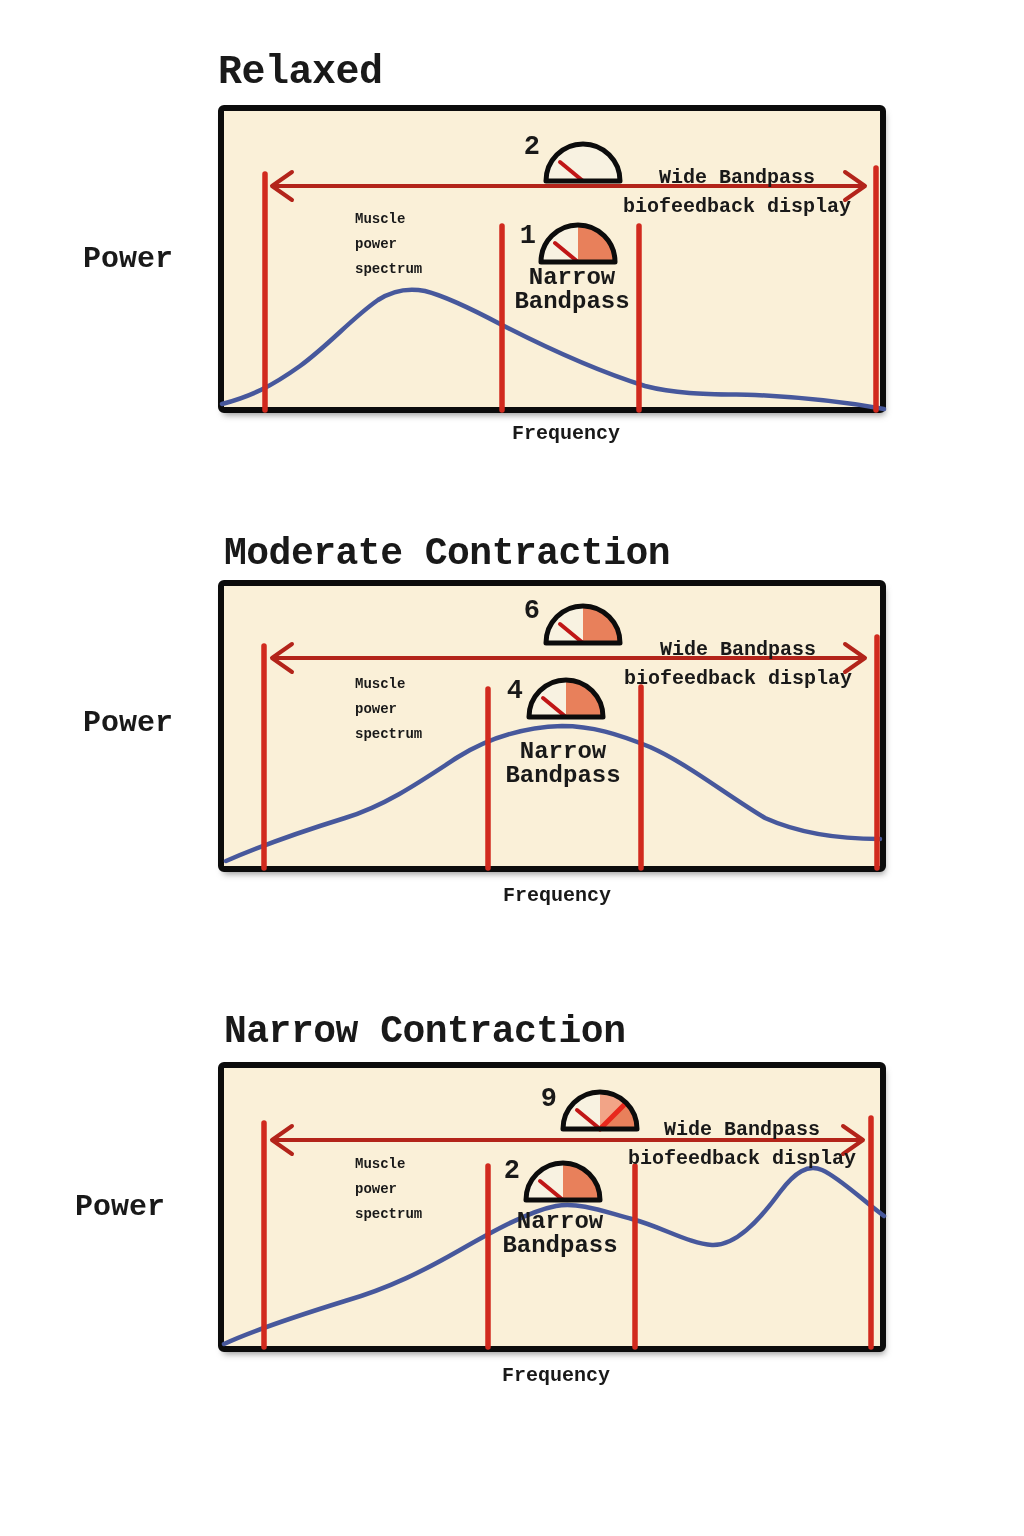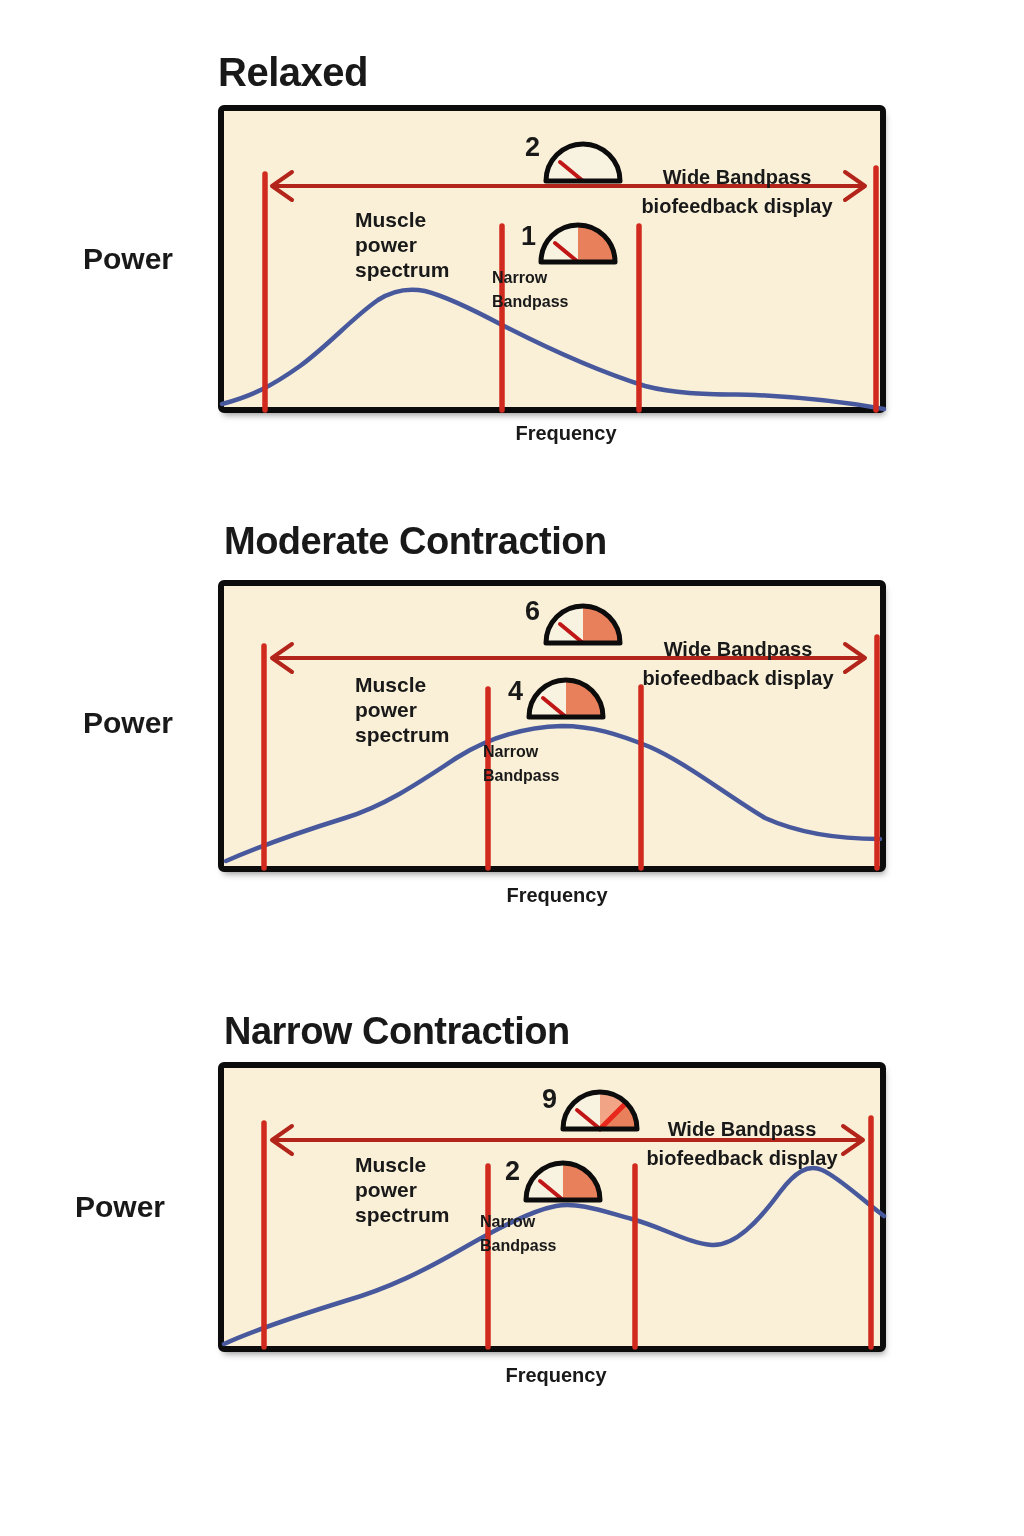--- a/index.html
+++ b/index.html
@@ -1,36 +1,36 @@
 <!DOCTYPE html>
 <html><head>
 <meta charset="utf-8">
 <style>
   html,body{margin:0;padding:0;}
   body{
     width:1024px;height:1536px;position:relative;background:#ffffff;
     font-family:"Liberation Sans", sans-serif;color:#191919;overflow:hidden;
   }
-  .panel{position:absolute;left:0;top:0;width:1024px;height:1424px;pointer-events:none;}
+  .panel{position:absolute;left:0;top:0;width:1024px;height:1424px;pointer-events:none;font-family:Liberation Mono, monospace;}
   .box{
     position:absolute;background:#FAF0D8;border:6px solid #0c0c0c;border-radius:6px;
     box-shadow:2px 5px 6px -3px rgba(70,70,70,.55);z-index:1;box-sizing:border-box;
   }
   svg.overlay{position:absolute;left:0;top:0;z-index:2;pointer-events:none;}
   .txt{position:absolute;z-index:3;color:#191919;}
   .panel-title{font-size:40px;font-weight:700;letter-spacing:-.5px;white-space:nowrap;}
   .panel-title.smaller{font-size:38px;}
   .axis-label{font-size:30px;font-weight:600;text-align:center;}
   .freq-label{font-size:20px;font-weight:700;text-align:center;width:300px;}
   .power-label{width:140px;}
-  .spectrum-label{font-size:21px;font-weight:600;line-height:25px;}
+  .spectrum-label{font-size:14px;font-weight:600;line-height:25px;}
   .spectrum-label span{display:block;}
   .wide-label{font-size:20px;font-weight:600;line-height:29px;text-align:center;width:250px;margin-top:35px;}
   .wide-label span{display:block;}
-  .narrow-label{font-size:16px;font-weight:600;line-height:24px;width:160px;}
+  .narrow-label{font-size:24px;font-weight:600;line-height:24px;text-align:center;width:160px;}
   .narrow-label span{display:block;}
   .gauge-num{font-size:27px;font-weight:700;text-align:right;width:40px;}
 </style>
 </head>
 <body>
 
 <div class="box" style="left:218px;top:105px;width:668px;height:308px;"></div>
 <div class="box" style="left:218px;top:580px;width:668px;height:292px;"></div>
 <div class="box" style="left:218px;top:1062px;width:668px;height:290px;"></div>
 
@@ -142,21 +142,21 @@
     <span>biofeedback display</span>
   </div>
   <div class="txt gauge-num" style="left:496px;top:221px;">1</div>
   <div class="txt narrow-label" style="left:492px;top:266px;">
     <span>Narrow</span>
     <span>Bandpass</span>
   </div>
 </div>
 
 <div class="panel">
-  <div class="txt panel-title smaller" style="left:224px;top:520px;">Moderate Contraction</div>
+  <div class="txt panel-title smaller" style="left:224px;top:532px;">Moderate Contraction</div>
   <div class="txt axis-label power-label" style="left:58px;top:706px;">Power</div>
   <div class="txt freq-label" style="left:407px;top:884px;">Frequency</div>
   <div class="txt spectrum-label" style="left:355px;top:672px;">
     <span>Muscle</span>
     <span>power</span>
     <span>spectrum</span>
   </div>
   <div class="txt gauge-num" style="left:500px;top:596px;">6</div>
   <div class="txt wide-label" style="left:613px;top:600px;">
     <span>Wide Bandpass</span>

